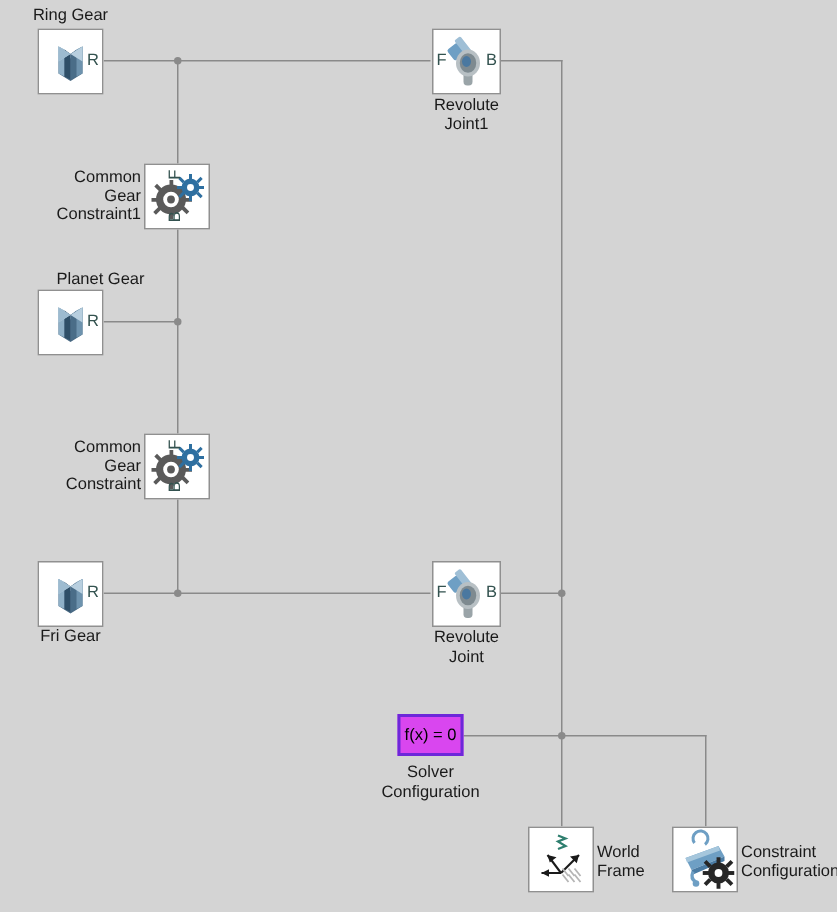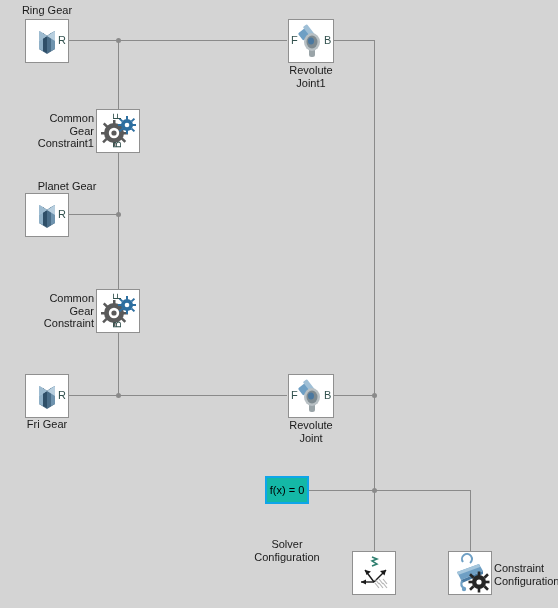--- a/index.html
+++ b/index.html
@@ -28,22 +28,22 @@
     border-radius: 50%;
     background: #8a8a8a;
   }
   .block {
     position: absolute;
     background: #ffffff;
     border: 1px solid #909090;
     box-sizing: border-box;
   }
   .block.solver {
-    border: 2px solid #0ea5e9;
-    background: #14b8a6;
+    border: 2px solid #6d28d9;
+    background: #d946ef;
   }
   .label {
     position: absolute;
     color: #1a1a1a;
     font-size: 11px;
     line-height: 12.5px;
     white-space: pre-line;
     text-align: center;
   }
   .label.left-of {
@@ -254,21 +254,21 @@
     </svg>
   </div>
   <div class="port" style="left:291px; top:390px;">F</div>
   <div class="port" style="left:324px; top:390px;">B</div>
   <div class="label" style="left:264px; top:419px; width:94px;">Revolute
 Joint</div>
 
   <div class="block solver" style="left:265px; top:476px; width:44px; height:28px;">
     <span class="solver-text">f(x) = 0</span>
   </div>
-  <div class="label" style="left:240px; top:538px; width:94px;text-align:center;">Solver
+  <div class="label" style="left:240px; top:509px; width:94px;text-align:center;">Solver
 Configuration</div>
 
   <div class="block" style="left:352px; top:551px; width:44px; height:44px;">
     <svg width="42" height="42" viewBox="0 0 42 42">
       <g stroke="#1a1a1a" stroke-width="1.4" fill="none">
         <line x1="21" y1="30" x2="8" y2="30"></line>
         <polygon points="8,30 13,27.5 13,32.5" fill="#1a1a1a" stroke="none"></polygon>
         <line x1="21" y1="30" x2="33" y2="18"></line>
         <polygon points="33,18 27,19 31.5,23.5" fill="#1a1a1a" stroke="none"></polygon>
         <line x1="21" y1="30" x2="12" y2="18"></line>
@@ -278,20 +278,22 @@
       <g stroke="#b5b5b5" stroke-width="1.2">
         <line x1="22" y1="31" x2="26" y2="36"></line>
         <line x1="26" y1="31" x2="30" y2="36"></line>
         <line x1="30" y1="31" x2="34" y2="36"></line>
         <line x1="22" y1="27" x2="26" y2="32"></line>
         <line x1="26" y1="27" x2="30" y2="32"></line>
         <line x1="30" y1="27" x2="34" y2="32"></line>
       </g>
     </svg>
   </div>
+  <div class="label right-of" style="left:398px; top:562px; width:60px;">World
+Frame</div>
 
   <div class="block" style="left:448px; top:551px; width:44px; height:44px;">
     <svg width="42" height="42" viewBox="0 0 42 42">
       <path d="M14 10 a5 5 0 1 1 7 1" stroke="#6e9fc4" stroke-width="2" fill="none"></path>
       <polygon points="8,20 30,12 34,19 12,28" fill="#6e9fc4"></polygon>
       <polygon points="8,20 30,12 31,15 9,23" fill="#a5c6dc"></polygon>
       <polygon points="12,28 34,19 34,22 13,31" fill="#4a7ba3"></polygon>
       <path d="M13 29 q-2 5 2 7" stroke="#6e9fc4" stroke-width="2.2" fill="none"></path>
       <circle cx="15" cy="37" r="2.2" fill="#6e9fc4"></circle>
       <g fill="#262626">

